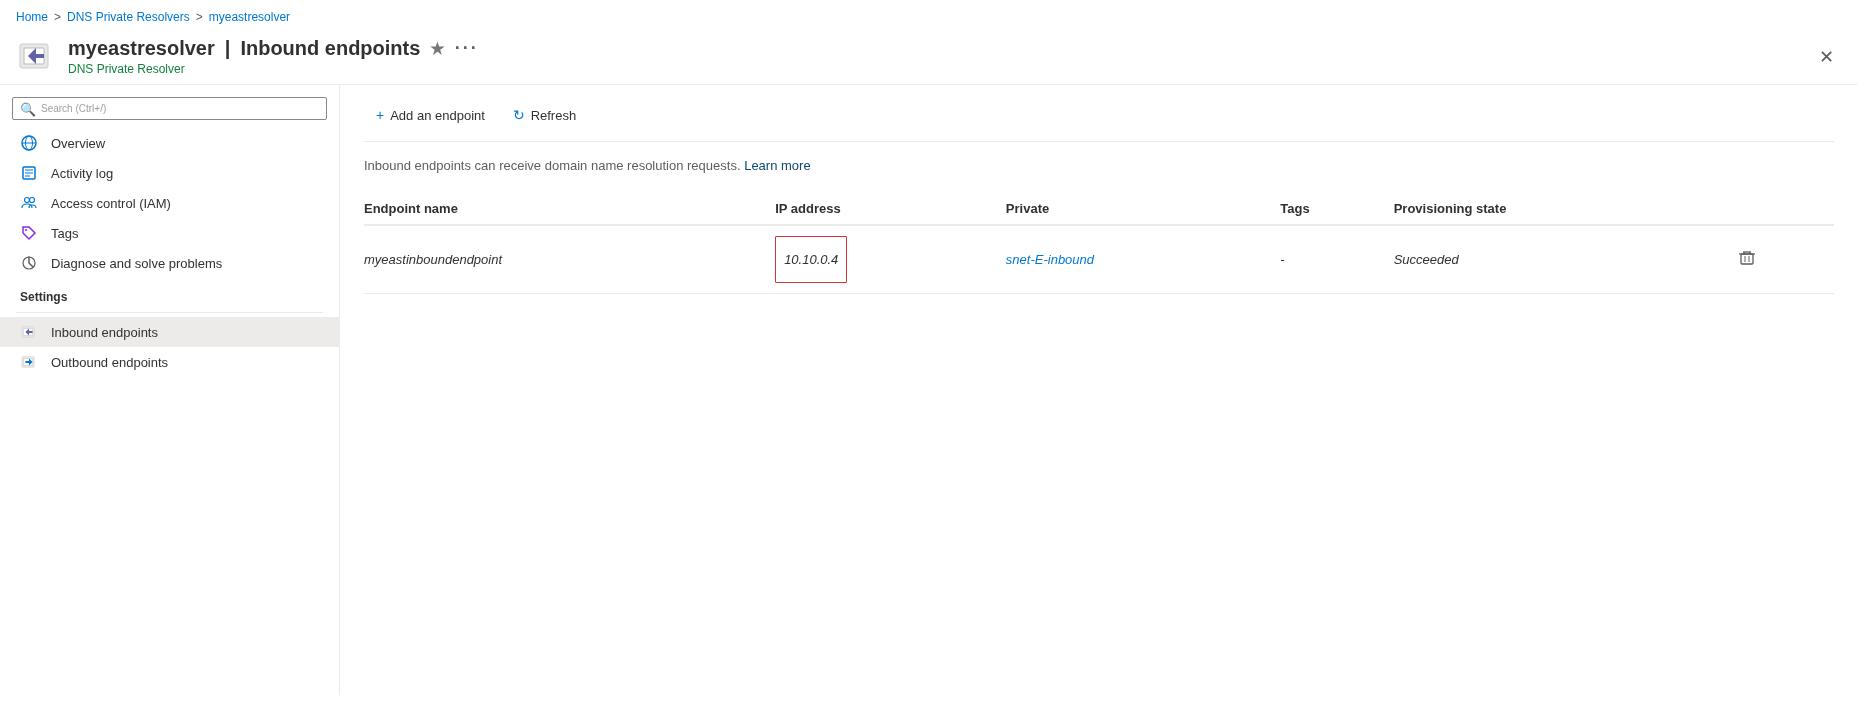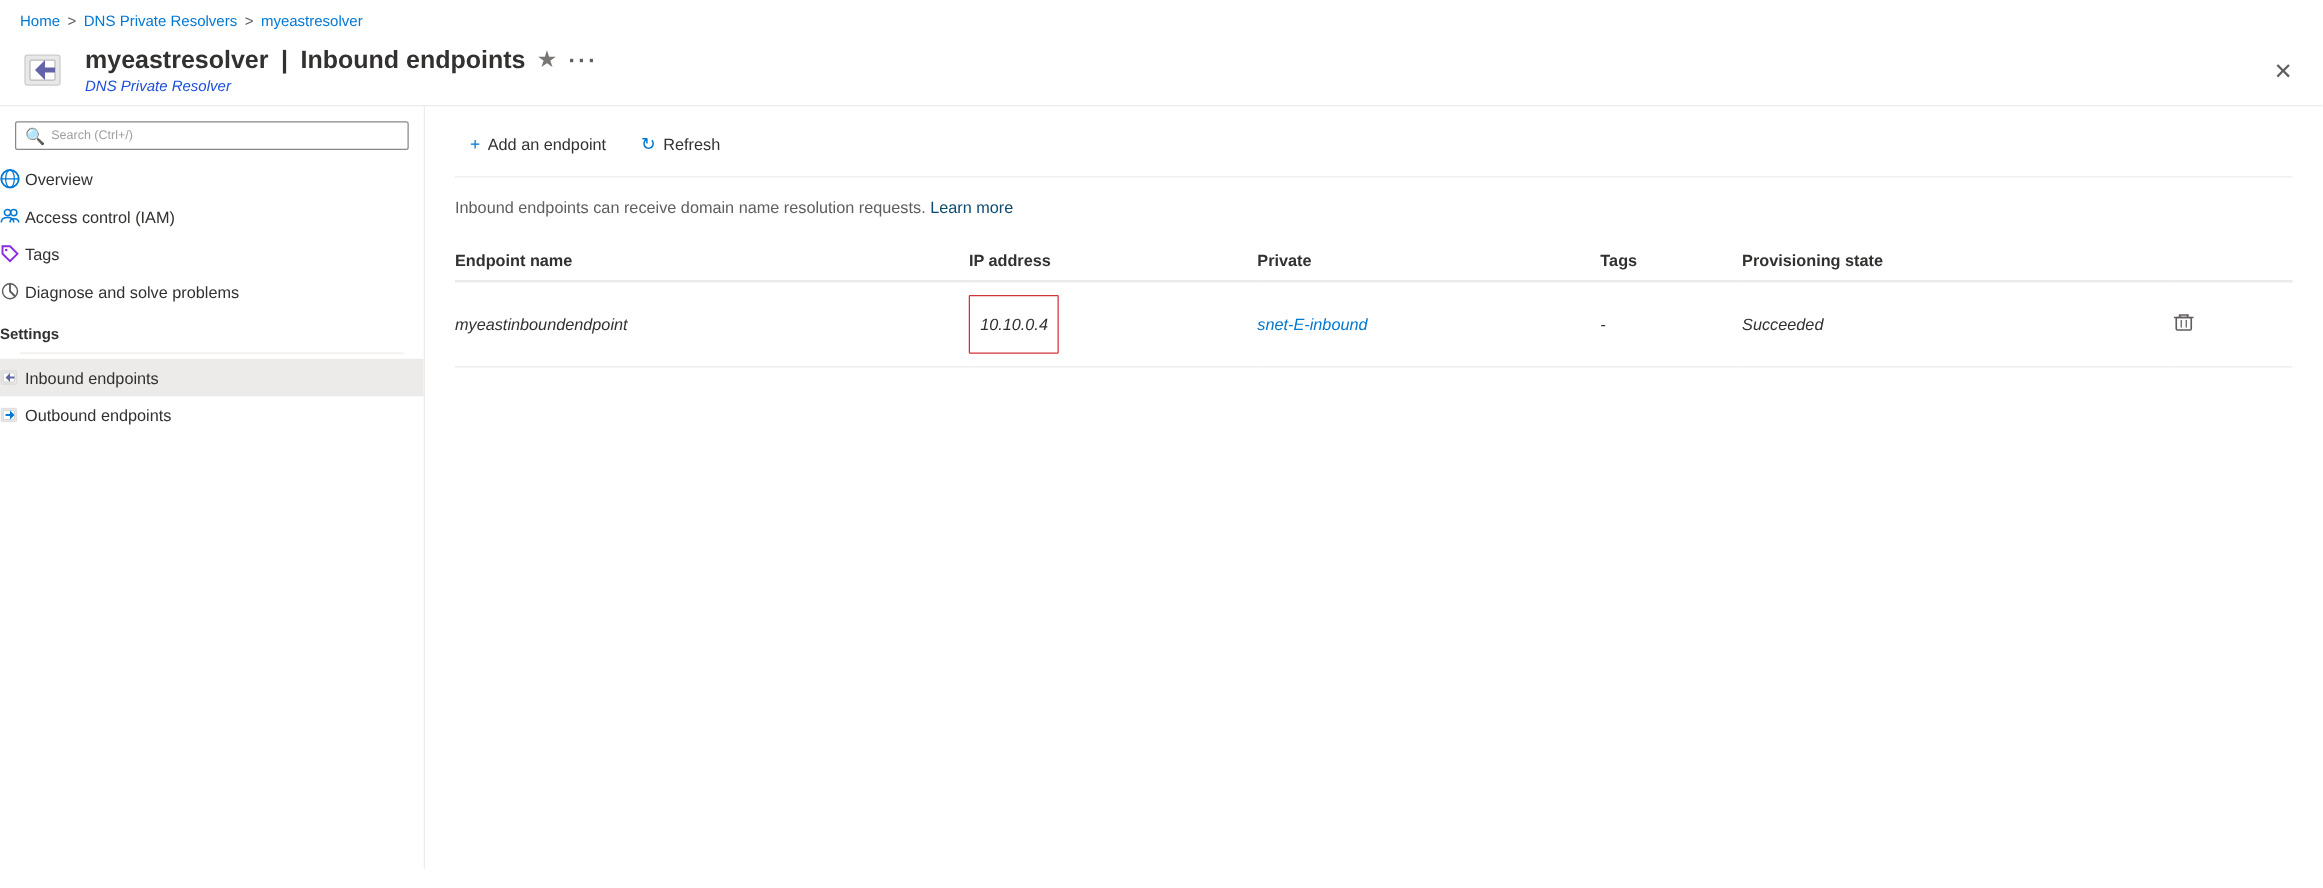--- a/index.html
+++ b/index.html
@@ -6,38 +6,38 @@
     body { font-family: 'Segoe UI', Arial, sans-serif; font-size: 13px; color: #333; background: #fff; height: 710px; overflow: hidden; }
     
     .breadcrumb { display: flex; align-items: center; gap: 6px; padding: 10px 32px 6px 16px; font-size: 12px; color: #0078d4; }
     .breadcrumb span { color: #605e5c; }
     .breadcrumb a { color: #0078d4; text-decoration: none; cursor: pointer; }
     
     .header { display: flex; align-items: center; padding: 6px 16px 8px 16px; border-bottom: 1px solid #edebe9; position: relative; }
     .header-icon { width: 40px; height: 40px; margin-right: 12px; flex-shrink: 0; display: flex; align-items: center; justify-content: center; }
     .header-title-area { flex: 1; }
     .header-title { font-size: 20px; font-weight: 600; color: #323130; display: flex; align-items: center; gap: 10px; }
-    .header-subtitle { font-size: 12px; color: #1d4ed8; margin-top: 2px; font-style: italic; }
+    .header-subtitle { font-size: 12px; color: #15803d; margin-top: 2px; }
     .star-icon { color: #797775; font-size: 16px; cursor: pointer; }
     .ellipsis-btn { color: #605e5c; cursor: pointer; font-size: 18px; letter-spacing: 2px; }
     .close-btn { position: absolute; right: 16px; top: 50%; transform: translateY(-50%); font-size: 18px; color: #605e5c; cursor: pointer; border: none; background: none; padding: 4px 8px; }
     
     .layout { display: flex; height: calc(710px - 100px); }
     
     .sidebar { width: 340px; flex-shrink: 0; border-right: 1px solid #edebe9; padding: 8px 0; overflow-y: auto; }
     .search-box { margin: 4px 12px 8px 12px; position: relative; }
     .search-box input { width: 100%; border: 1px solid #8a8886; border-radius: 2px; padding: 5px 8px 5px 28px; font-size: 10px; color: #333; outline: none; }
     .search-box input::placeholder { color: #a19f9d; }
     .search-icon-wrap { position: absolute; left: 8px; top: 50%; transform: translateY(-50%); color: #605e5c; font-size: 13px; }
     
-    .nav-item { display: flex; align-items: center; gap: 4px; padding: 7px 0; cursor: pointer; color: #323130; font-size: 13px; white-space: nowrap; }
+    .nav-item { display: flex; align-items: center; gap: 14px; padding: 7px 21px; cursor: pointer; color: #323130; font-size: 13px; white-space: nowrap; }
     .nav-item.active { background: #edebe9; }
     .nav-item .nav-icon { width: 16px; height: 16px; flex-shrink: 0; display: flex; align-items: center; justify-content: center; }
     
-    .section-label { padding: 12px 16px 4px 0; font-size: 12px; font-weight: 600; color: #323130; }
+    .section-label { padding: 12px 16px 4px 20px; font-size: 12px; font-weight: 600; color: #323130; }
     .section-divider { border: none; border-top: 1px solid #edebe9; margin: 4px 16px; }
     
     .main { flex: 1; overflow-y: auto; padding: 16px 24px; }
     
     .toolbar { display: flex; align-items: center; gap: 4px; margin-bottom: 16px; padding-bottom: 12px; border-bottom: 1px solid #edebe9; }
     .toolbar-btn { display: flex; align-items: center; gap: 6px; padding: 6px 12px; font-size: 13px; color: #323130; cursor: pointer; border: none; background: none; border-radius: 2px; }
     .toolbar-btn .btn-icon { font-size: 14px; color: #0078d4; }
     
     .info-text { font-size: 13px; color: #605e5c; margin-bottom: 20px; }
     .info-text a { color: #0c4a6e; text-decoration: none; }
@@ -98,20 +98,31 @@
       <span class="nav-icon">
         <svg width="16" height="16" viewBox="0 0 16 16">
             <circle cx="8" cy="8" r="7" fill="none" stroke="#0078d4" stroke-width="1.5"></circle>
             <ellipse cx="8" cy="8" rx="3.5" ry="7" fill="none" stroke="#0078d4" stroke-width="1"></ellipse>
             <line x1="1" y1="8" x2="15" y2="8" stroke="#0078d4" stroke-width="1"></line>
           </svg>
       </span>
       <span>Overview</span>
     </div>
 
+    <div class="nav-item">
+      <span class="nav-icon">
+        <svg width="16" height="16" viewBox="0 0 16 16">
+            <rect x="2" y="2" width="12" height="12" rx="1" fill="none" stroke="#0078d4" stroke-width="1.5"></rect>
+            <line x1="4" y1="5" x2="12" y2="5" stroke="#0078d4" stroke-width="1"></line>
+            <line x1="4" y1="8" x2="12" y2="8" stroke="#0078d4" stroke-width="1"></line>
+            <line x1="4" y1="11" x2="9" y2="11" stroke="#0078d4" stroke-width="1"></line>
+          </svg>
+      </span>
+      <span>Activity log</span>
+    </div>
 
     <div class="nav-item">
       <span class="nav-icon">
         <svg width="16" height="16" viewBox="0 0 16 16">
             <circle cx="6" cy="5" r="2.5" fill="none" stroke="#0078d4" stroke-width="1.2"></circle>
             <circle cx="11" cy="5" r="2.5" fill="none" stroke="#0078d4" stroke-width="1.2"></circle>
             <path d="M1 13c0-3 2-4 5-4s5 1 5 4" fill="none" stroke="#0078d4" stroke-width="1.2"></path>
             <path d="M8 13c0-2 1-3 3-3s4 1 4 3" fill="none" stroke="#0078d4" stroke-width="1.2"></path>
           </svg>
       </span>

